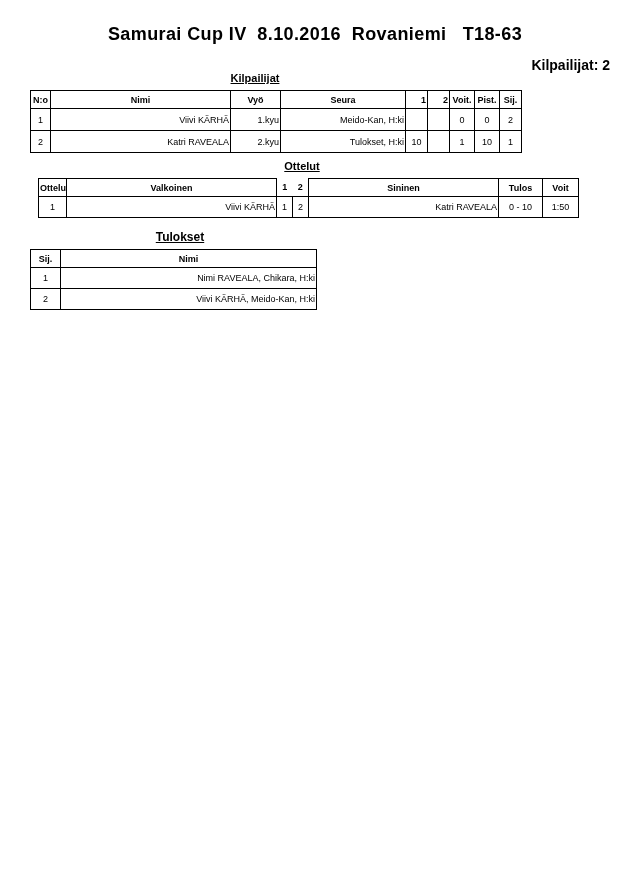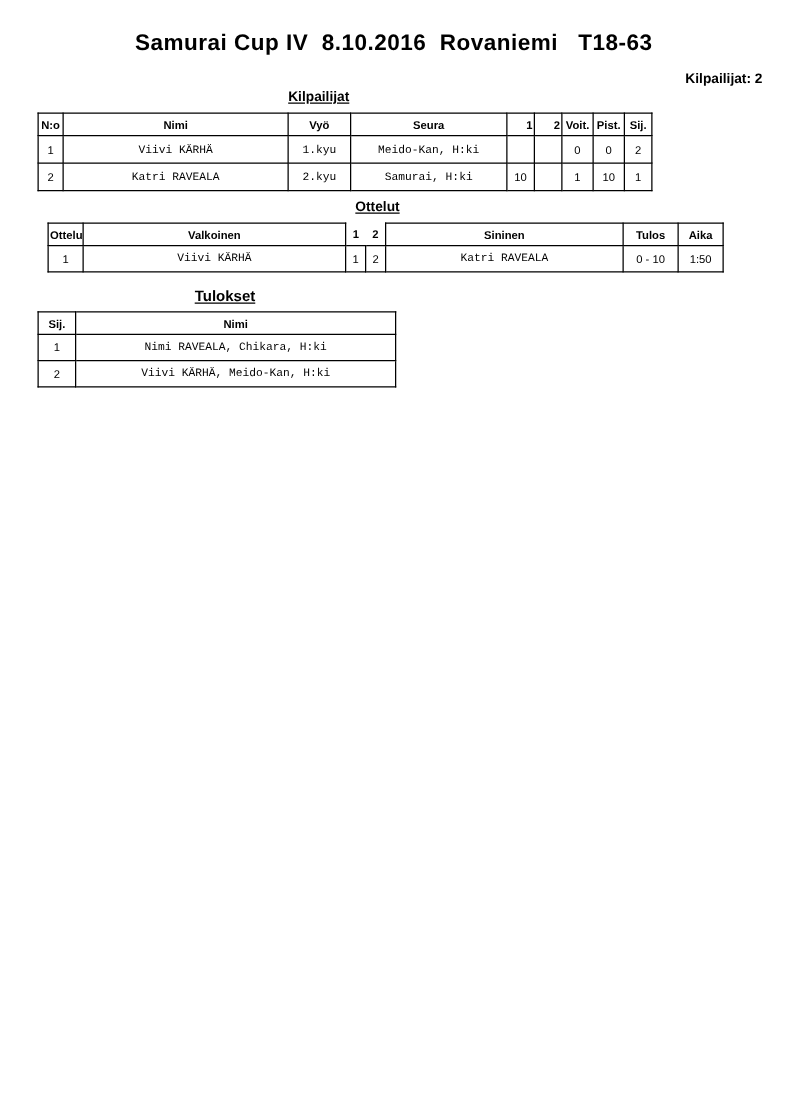--- a/index.html
+++ b/index.html
@@ -20,21 +20,21 @@
     font-size: 18px;
     font-weight: bold;
     letter-spacing: 0.4px;
     margin-top: 24px;
     white-space: pre;
   }
   .competitor-count {
     position: absolute;
     top: 57px;
     right: 20px;
-    font-size: 11px;
+    font-size: 14px;
     font-weight: bold;
     text-align: right;
   }
   .section {
     position: relative;
   }
   .section-heading {
     font-size: 11px;
     font-weight: bold;
     text-align: center;
@@ -56,21 +56,21 @@
   }
   thead th {
     font-weight: bold;
     text-align: center;
     height: 15px;
   }
   tbody td {
     height: 17px;
   }
   .c { text-align: center; }
-  .l { text-align: center; font-family: Liberation Mono, monospace; }
+  .l { text-align: right; }
   .r { text-align: right; }
   .nb { border: none !important; }
 
   
   #kilpailijat-wrap {
     position: absolute;
     left: 30px;
     top: 90px;
     width: 468px;
   }
@@ -180,21 +180,21 @@
         <td class="c"></td>
         <td class="c"></td>
         <td class="c">0</td>
         <td class="c">0</td>
         <td class="c">2</td>
       </tr>
       <tr>
         <td class="c">2</td>
         <td class="l">Katri RAVEALA</td>
         <td class="l">2.kyu</td>
-        <td class="l">Samurai, H:ki</td>
+        <td class="l">Tulokset, H:ki</td>
         <td class="c">10</td>
         <td class="c"></td>
         <td class="c">1</td>
         <td class="c">10</td>
         <td class="c">1</td>
       </tr>
     </tbody>
   </table>
 </div>
 
@@ -211,21 +211,21 @@
         <col class="aika">
     </colgroup>
     <thead>
       <tr>
         <th class="c">Ottelu</th>
         <th class="c">Valkoinen</th>
         <th class="c nb">1</th>
         <th class="c nb">2</th>
         <th class="c">Sininen</th>
         <th class="c">Tulos</th>
-        <th class="c">Aika</th>
+        <th class="c">Voit</th>
       </tr>
     </thead>
     <tbody>
       <tr>
         <td class="c">1</td>
         <td class="l">Viivi KÄRHÄ</td>
         <td class="c">1</td>
         <td class="c">2</td>
         <td class="l">Katri RAVEALA</td>
         <td class="c">0 - 10</td>

